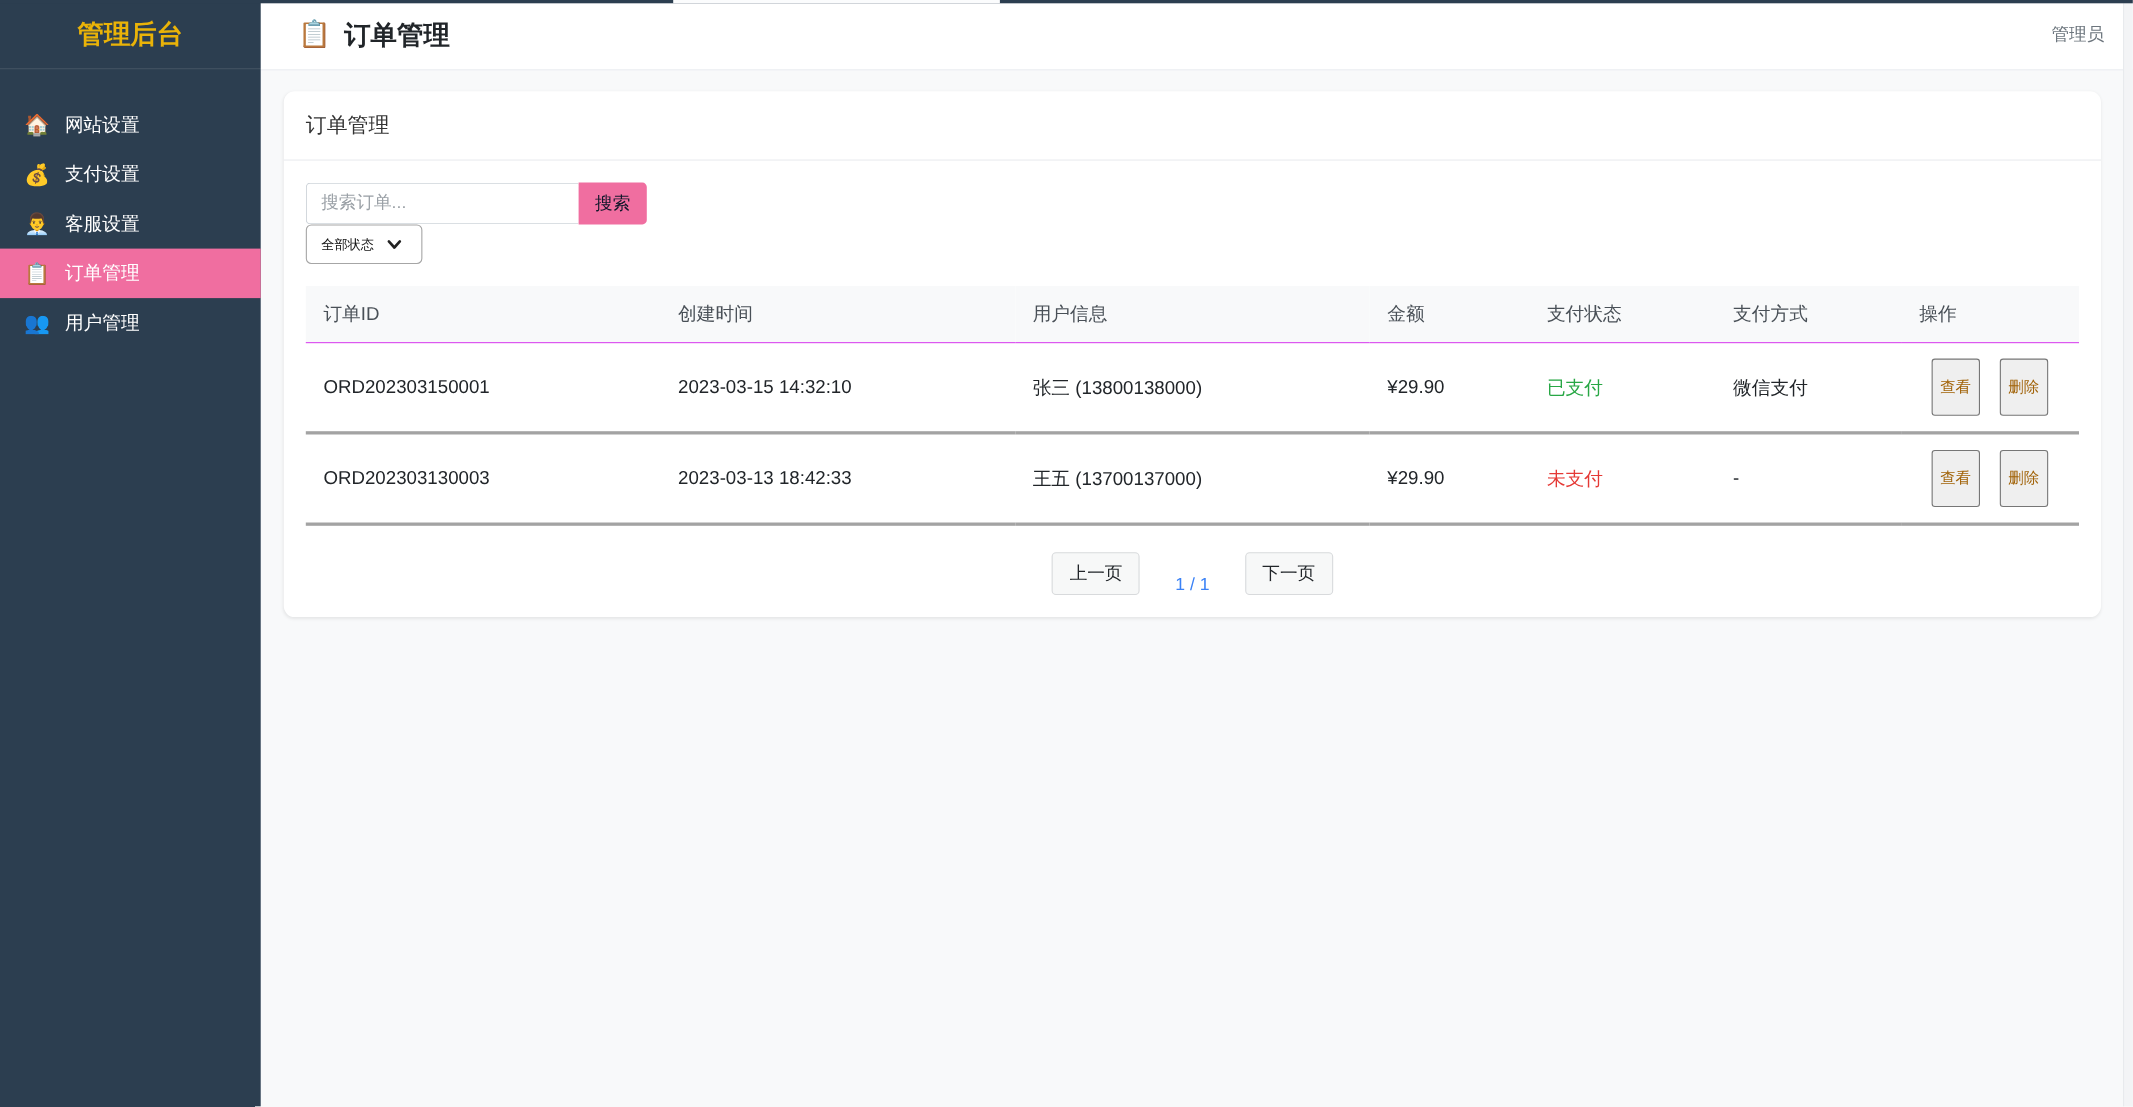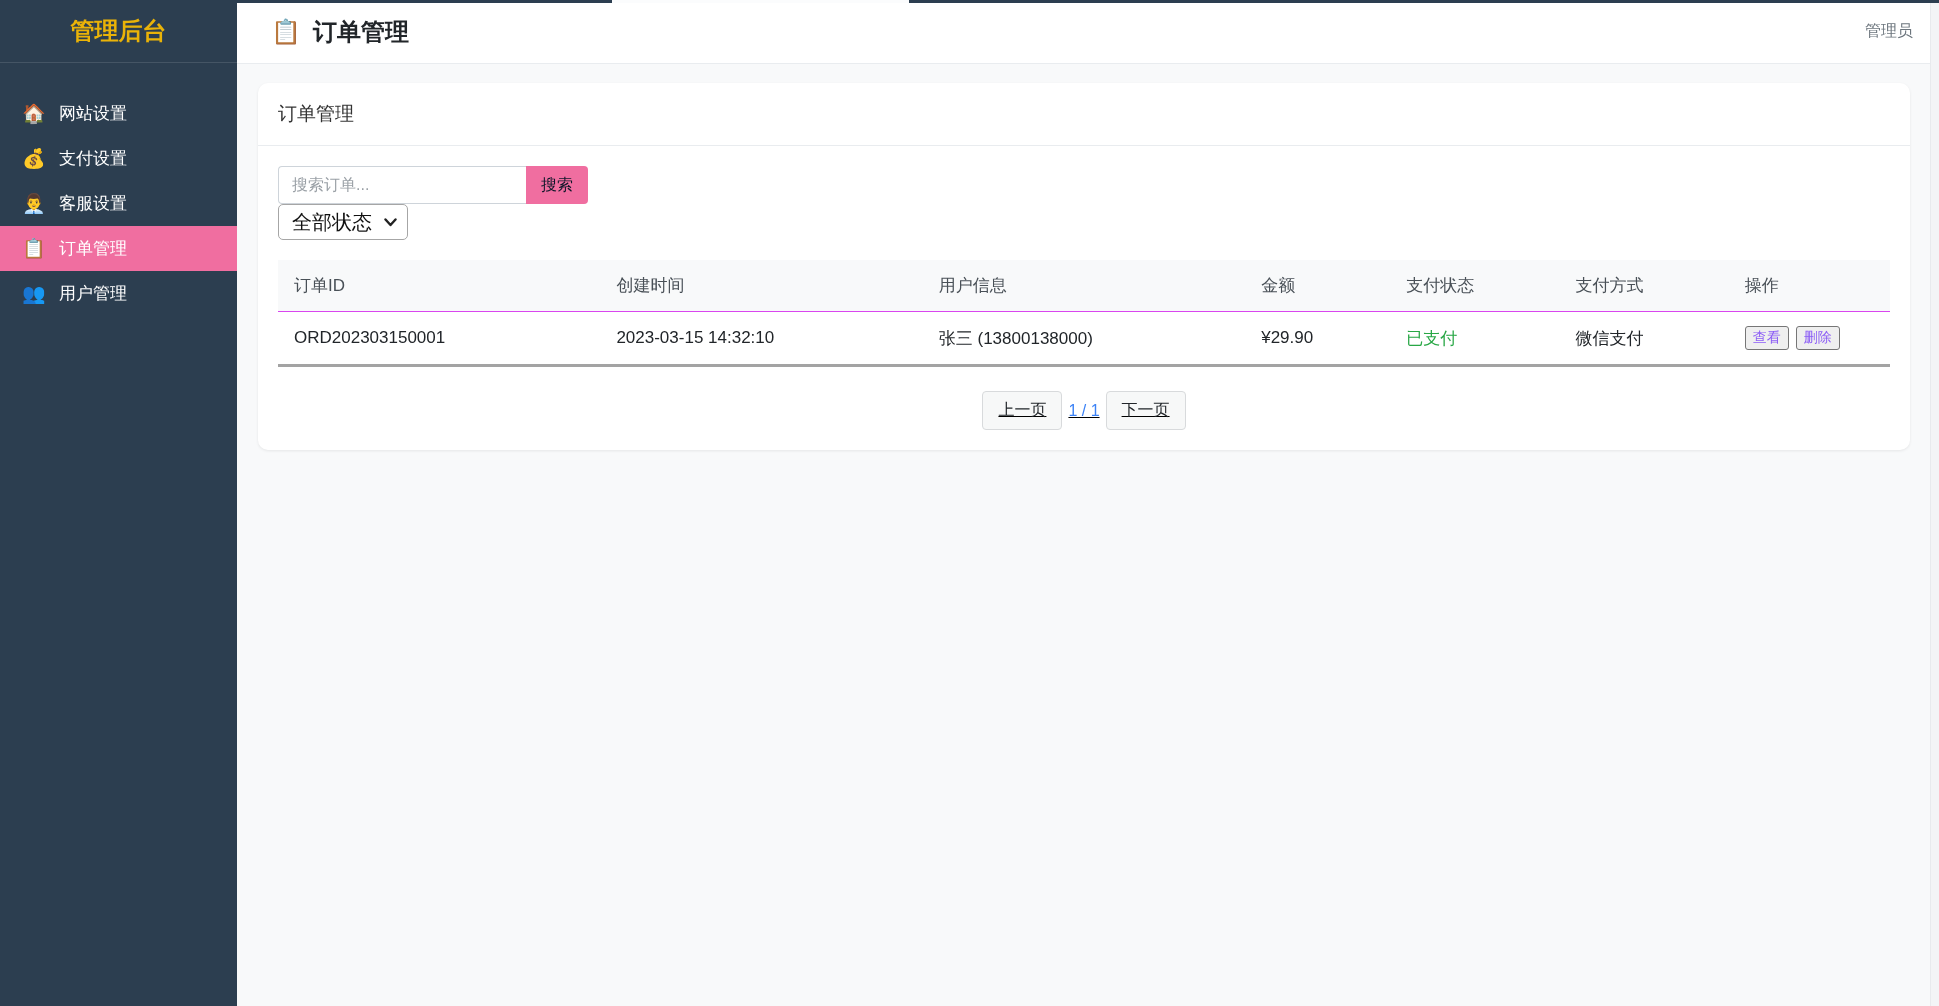--- a/index.html
+++ b/index.html
@@ -79,42 +79,42 @@
   .search-input::placeholder { color: #9aa0a6; }
   .search-btn {
     height: 38px; padding: 0 15px; background: var(--pink); color: #0f172a;
     border: none; border-radius: 0 4px 4px 0; font-size: 16px; cursor: pointer;
     font-family: inherit;
   }
   .status-select {
     height: 36px; min-width: 106px; background: #ffffff;
     border: 1px solid #a6a6a6; border-radius: 5px;
     display: inline-flex; align-items: center; gap: 12px;
-    padding: 0 10px 0 13px; font-size: 20px; color: #111111; cursor: pointer;
+    padding: 0 10px 0 13px; font-size: 12px; color: #111111; cursor: pointer;
   }
 
   
   table { width: 100%; border-collapse: collapse; font-size: 17px; }
   thead th {
     background: #f8f9fa; text-align: left; font-weight: 500;
     color: #495057; padding: 14px 16px; border-bottom: 1px solid #d946ef;
   }
   tbody td { padding: 14px 16px; color: #212529; border-bottom: 3px solid #a3a3a3; background: #ffffff; }
   col.c-wide { width: 20%; } col.c-amount { width: 9%; } col.c-status { width: 10.5%; }
   col.c-method { width: 10.5%; } col.c-actions { width: 10%; }
   .status-paid { color: var(--paid); }
   .status-unpaid { color: var(--unpaid); }
   .mini-btn {
-    font-size: 14px; padding: 2px 7px; background: #efefef;
-    border: 1px solid #767676; border-radius: 3px; color: #8b5cf6;
-    cursor: pointer; margin-right: 7px; font-family: inherit;
-  }
-
-  
-  .pagination { display: flex; justify-content: center; align-items: center; gap: 6px; margin-top: 24px; text-decoration: underline; }
+    font-size: 14px; padding: 16px 7px; background: #efefef;
+    border: 1px solid #767676; border-radius: 3px; color: #a16207;
+    cursor: pointer; margin-right: 7px; font-family: inherit; margin-left: 11px;
+  }
+
+  
+  .pagination { display: flex; justify-content: center; align-items: flex-end; gap: 32px; margin-top: 24px; }
   .page-btn {
     padding: 8px 15px; background: #f7f8f8; border: 1px solid #d8dadc;
     border-radius: 4px; font-size: 16px; color: #212529; cursor: pointer; font-family: inherit;
   }
   .page-info { font-size: 16px; color: #3b82f6; }
 </style>
 </head>
 <body>
 
 <div class="top-strip">
@@ -199,20 +199,29 @@
         <tbody>
             <tr>
               <td>ORD202303150001</td>
               <td>2023-03-15 14:32:10</td>
               <td>张三 (13800138000)</td>
               <td>¥29.90</td>
               <td class="status-paid">已支付</td>
               <td>微信支付</td>
               <td><button class="mini-btn">查看</button><button class="mini-btn">删除</button></td>
             </tr>
+            <tr>
+              <td>ORD202303130003</td>
+              <td>2023-03-13 18:42:33</td>
+              <td>王五 (13700137000)</td>
+              <td>¥29.90</td>
+              <td class="status-unpaid">未支付</td>
+              <td>-</td>
+              <td><button class="mini-btn">查看</button><button class="mini-btn">删除</button></td>
+            </tr>
           </tbody>
       </table>
 
       <div class="pagination">
         <button class="page-btn">上一页</button>
         <span class="page-info">1 / 1</span>
         <button class="page-btn">下一页</button>
       </div>
 
     </div>

